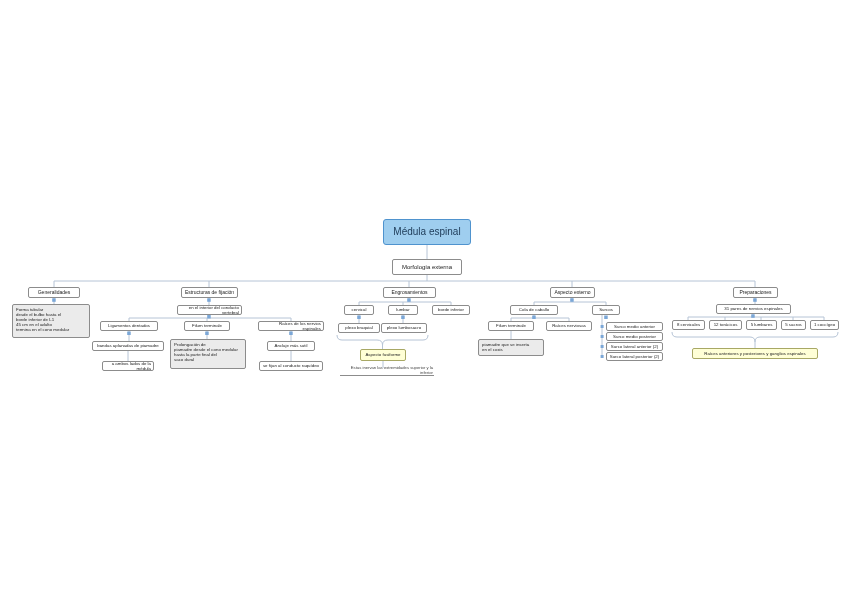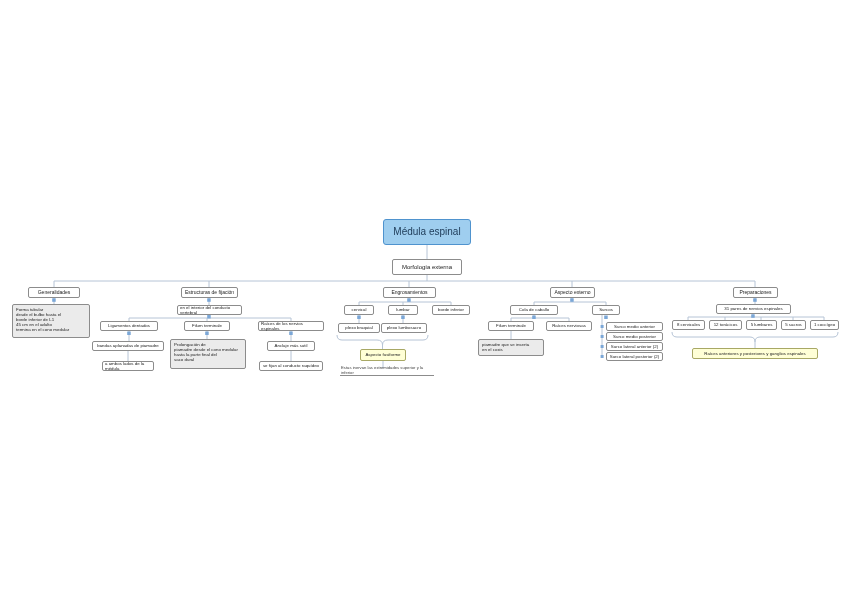--- a/index.html
+++ b/index.html
@@ -1,20 +1,20 @@
 <!DOCTYPE html>
 <html><head>
 <meta charset="utf-8">
 <style>
   html,body{margin:0;padding:0;background:#ffffff;}
   #canvas{position:relative;width:848px;height:599px;background:#ffffff;overflow:hidden;
           font-family:"Liberation Sans", sans-serif;color:#222;}
   #wires{position:absolute;left:0;top:0;z-index:0;}
   .node{position:absolute;z-index:2;background:#ffffff;border:1px solid #8c8c8c;border-radius:2px;
-        display:flex;align-items:center;justify-content:center;text-align:left;
+        display:flex;align-items:center;justify-content:center;text-align:right;
         font-size:5px;line-height:1.15;padding:1px 2px;box-sizing:border-box;}
   .xs{font-size:4.4px;}
   .root{background:#9fceef;border-color:#4f93ce;font-size:10px;color:#1d3a57;border-radius:3px;}
   .subroot{font-size:6px;}
   .gray{background:#ebebeb;}
   .yellow{background:#ffffd6;border-color:#a8a865;}
   .note{white-space:pre-line;text-align:left;align-items:flex-start;justify-content:flex-start;
         font-size:4.4px;padding:2px 3px;}
   .plain{border:none;background:transparent;border-bottom:1px solid #8c8c8c;border-radius:0;
          font-size:4.2px;color:#444;padding:0 1px 1px 1px;}

